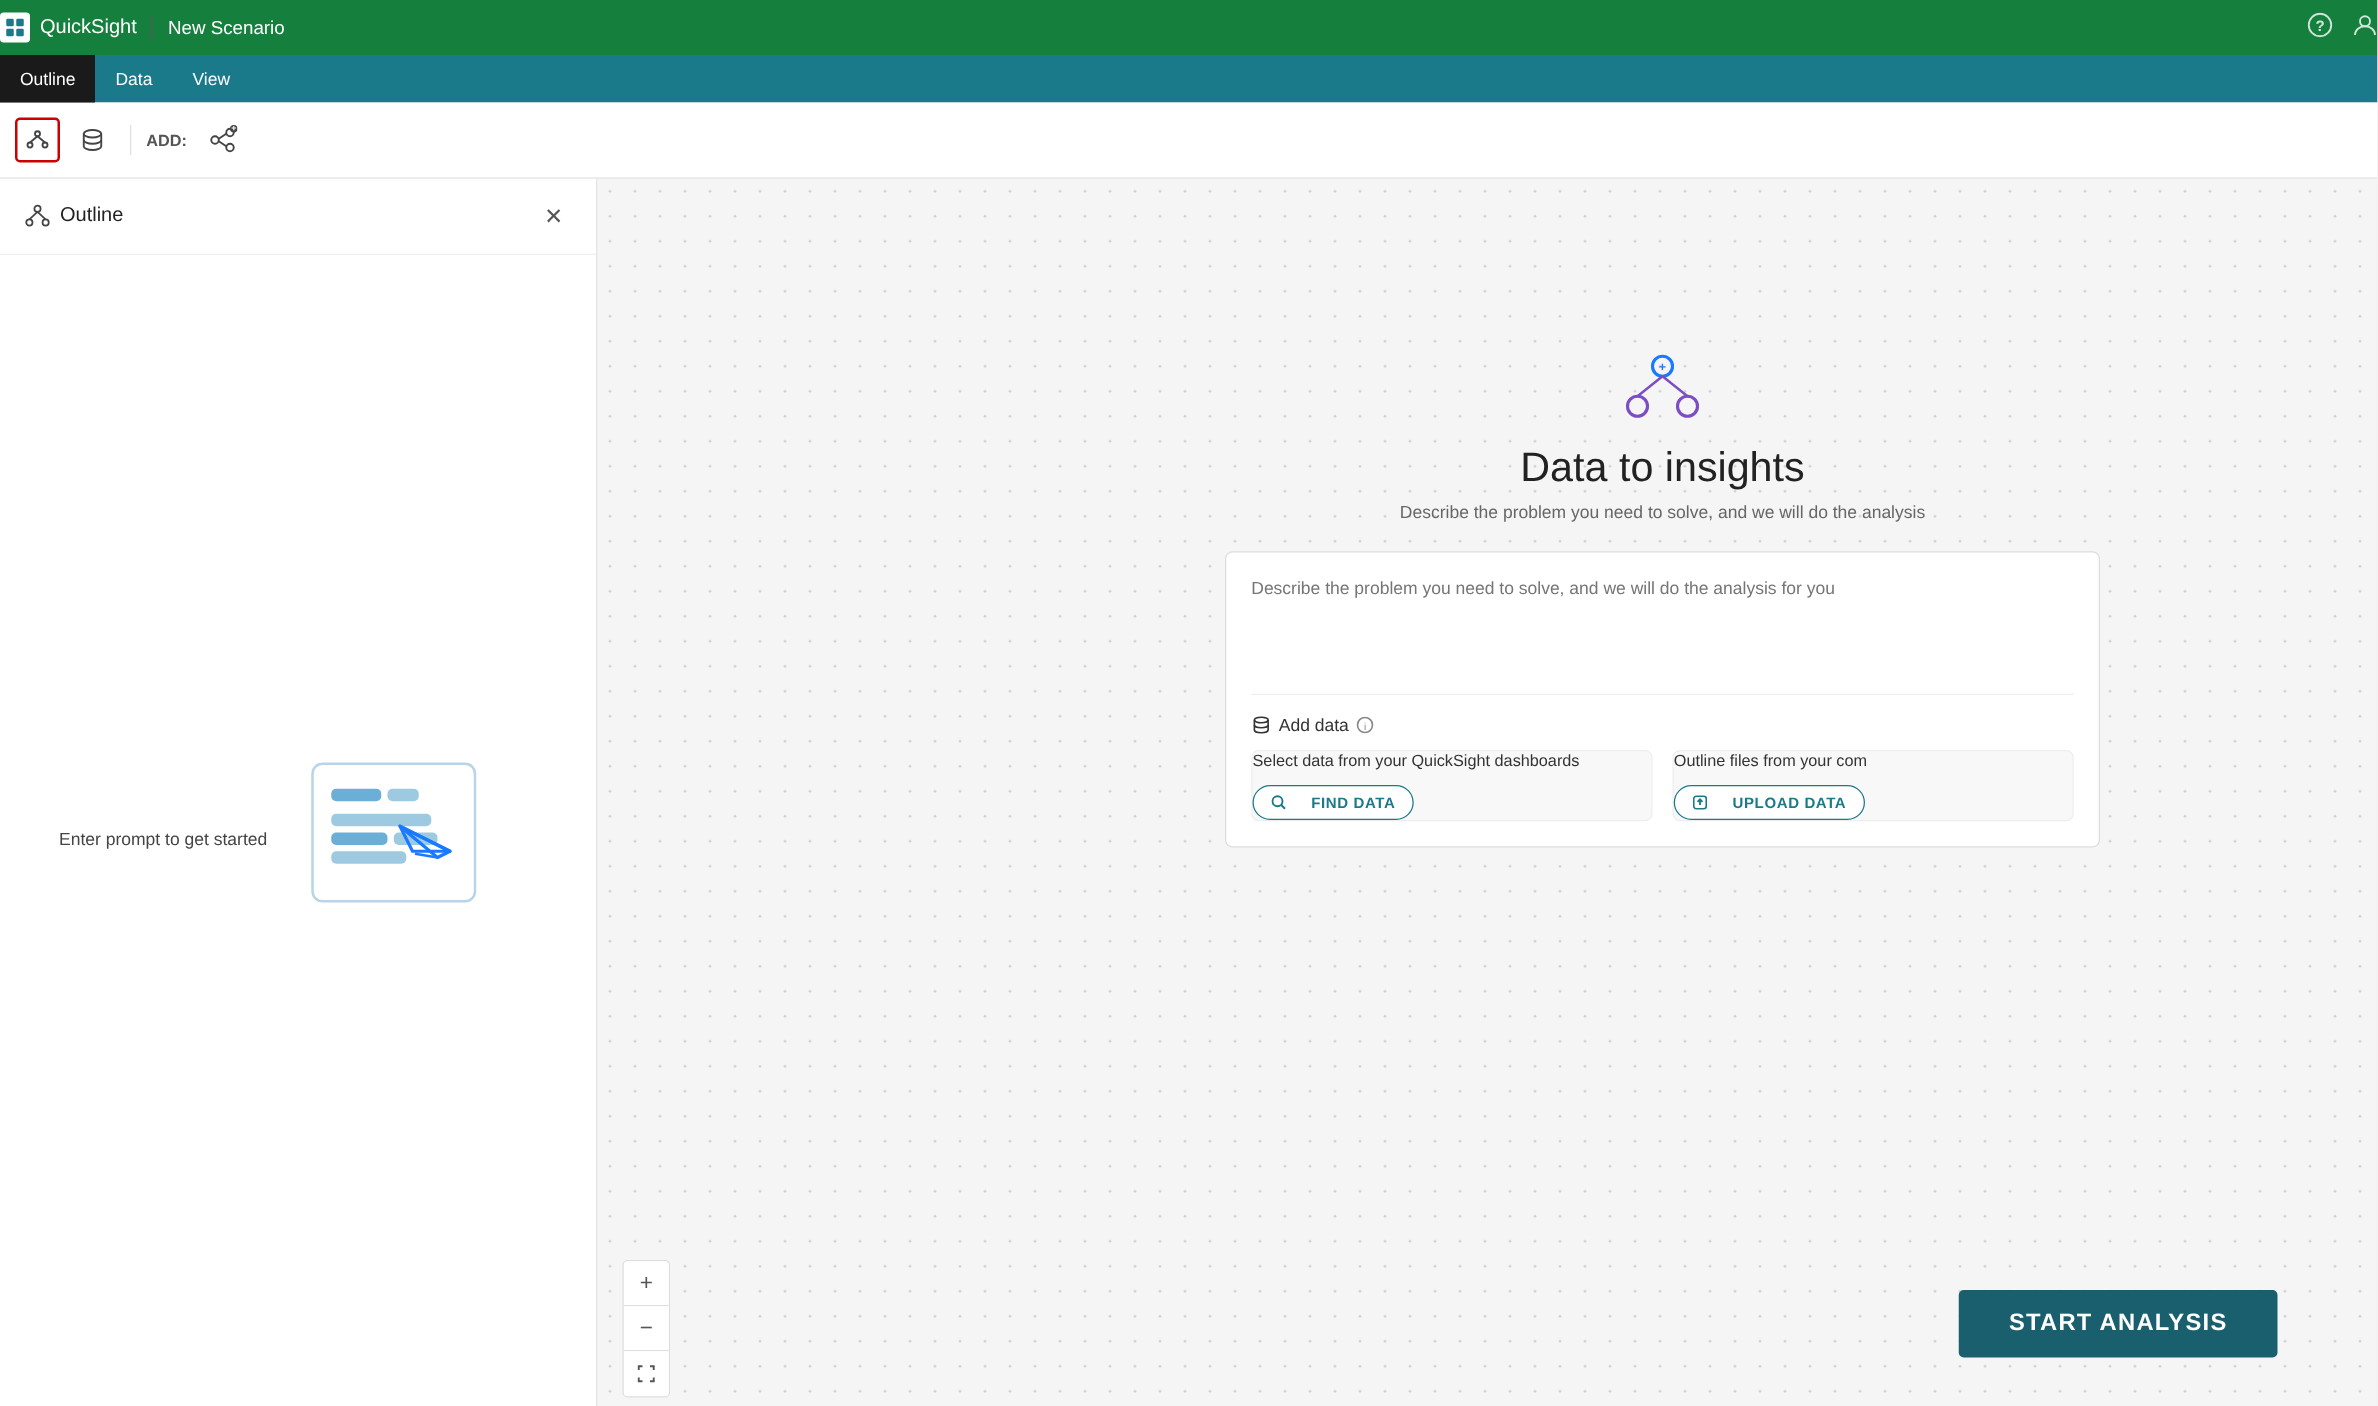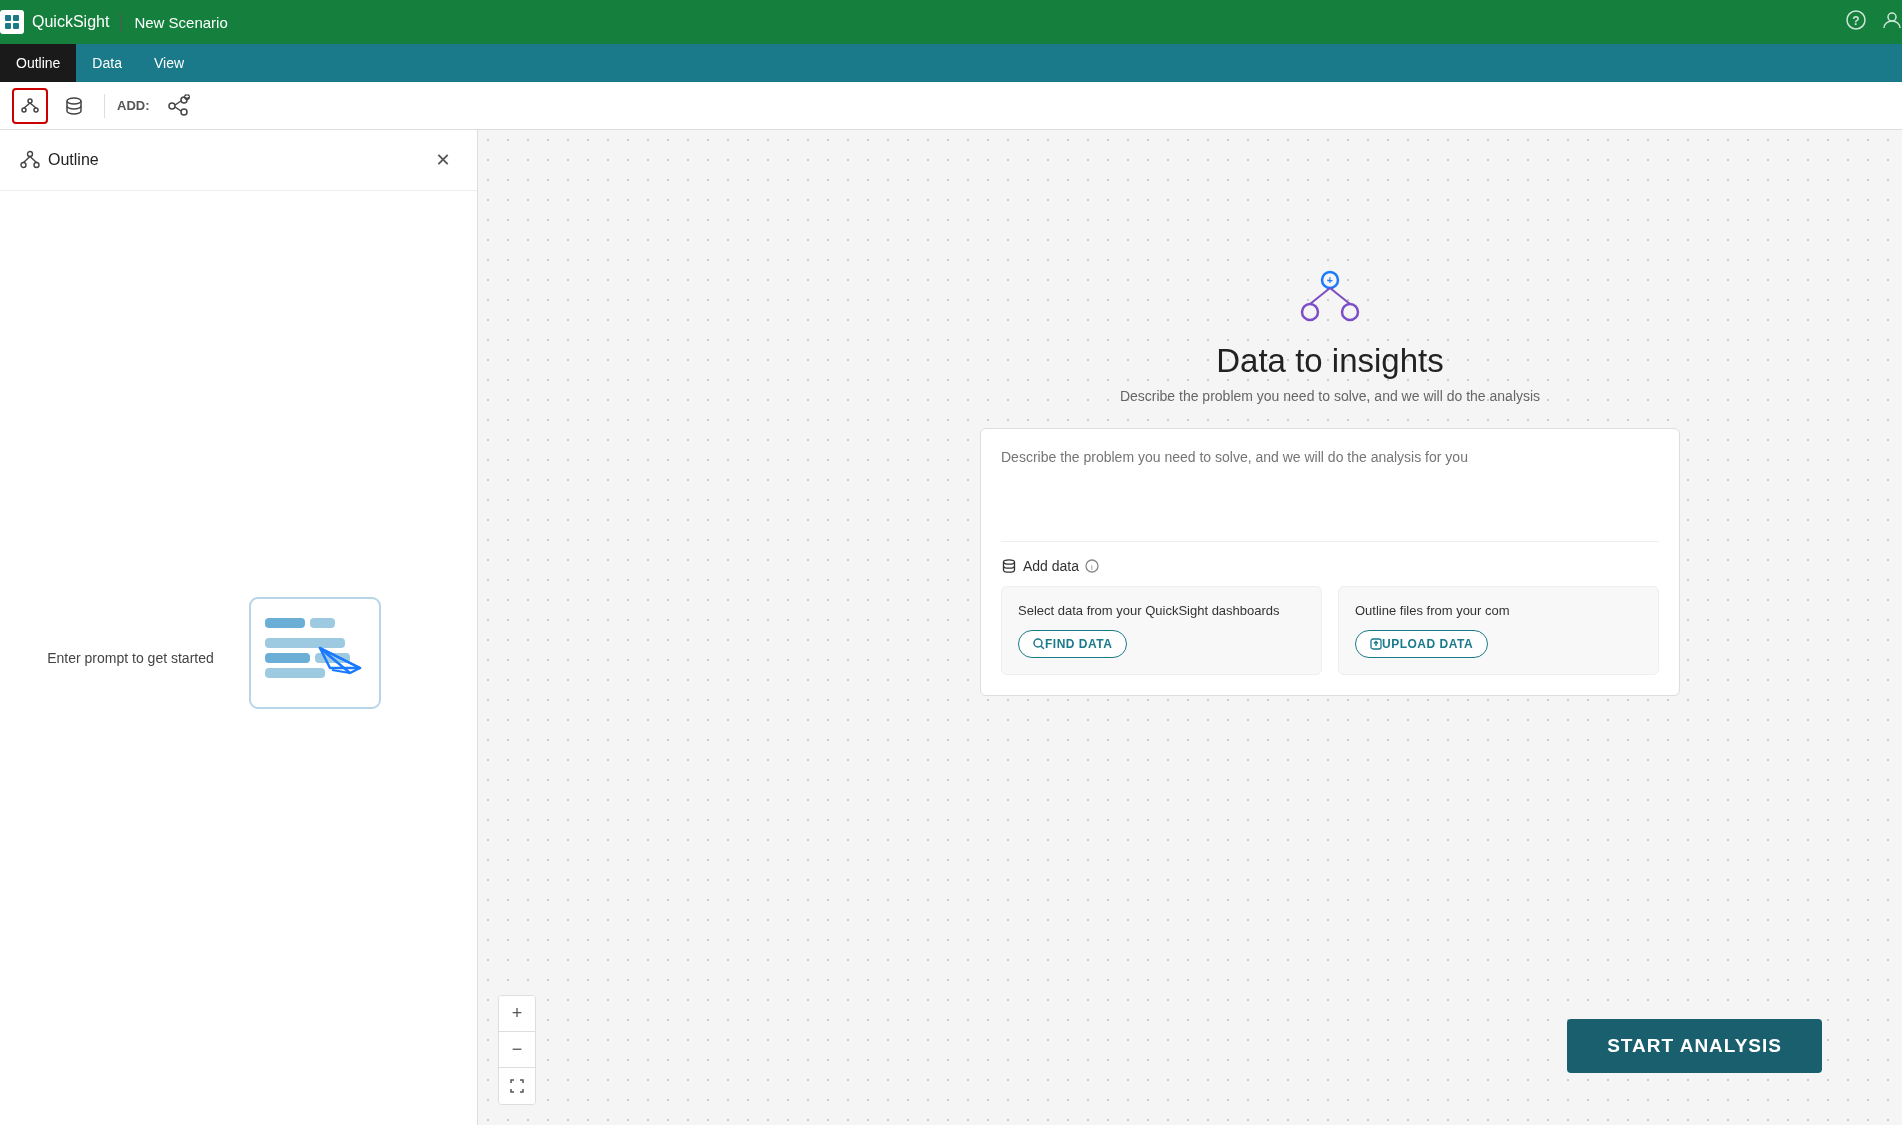--- a/index.html
+++ b/index.html
@@ -77,21 +77,21 @@
       font-weight: 500;
     }
     .menu-item.active {
       background: #1a1a1a;
       color: white;
     }
 
     
     .toolbar {
       background: white;
-      height: 48px;
+      height: 61px;
       display: flex;
       align-items: center;
       padding: 0 12px;
       border-bottom: 1px solid #ddd;
       gap: 8px;
     }
     .toolbar-btn {
       width: 36px;
       height: 36px;
       border: 2px solid #cc0000;
@@ -262,40 +262,39 @@
     }
     .add-data-options {
       display: flex;
       gap: 16px;
     }
     .data-option {
       flex: 1;
       background: #f8f8f8;
       border: 1px solid #eee;
       border-radius: 6px;
-      padding: 16px;
     }
     .data-option-title {
       font-size: 13px;
       color: #333;
       margin-bottom: 12px;
       font-weight: 400;
     }
     .data-option-btn {
       padding: 6px 14px;
       border: 1px solid #1a7a8a;
       border-radius: 16px;
       background: white;
       color: #1a7a8a;
       font-size: 12px;
       font-weight: 600;
       cursor: pointer;
       display: inline-flex;
       align-items: center;
-      gap: 0;
+      gap: 20px;
       letter-spacing: 0.5px;
     }
 
     
     .zoom-controls {
       position: absolute;
       bottom: 20px;
       left: 20px;
       background: white;
       border: 1px solid #ddd;

